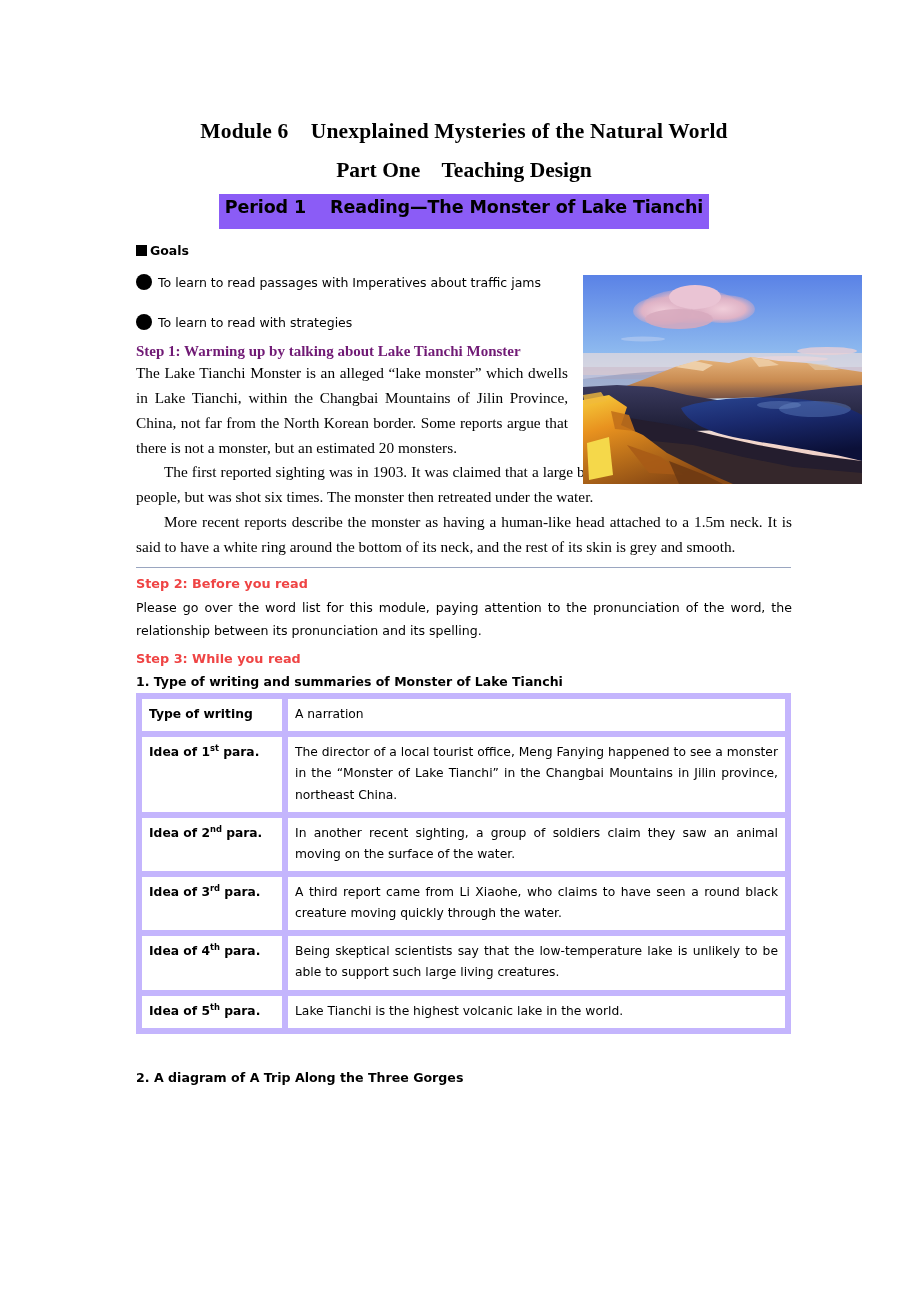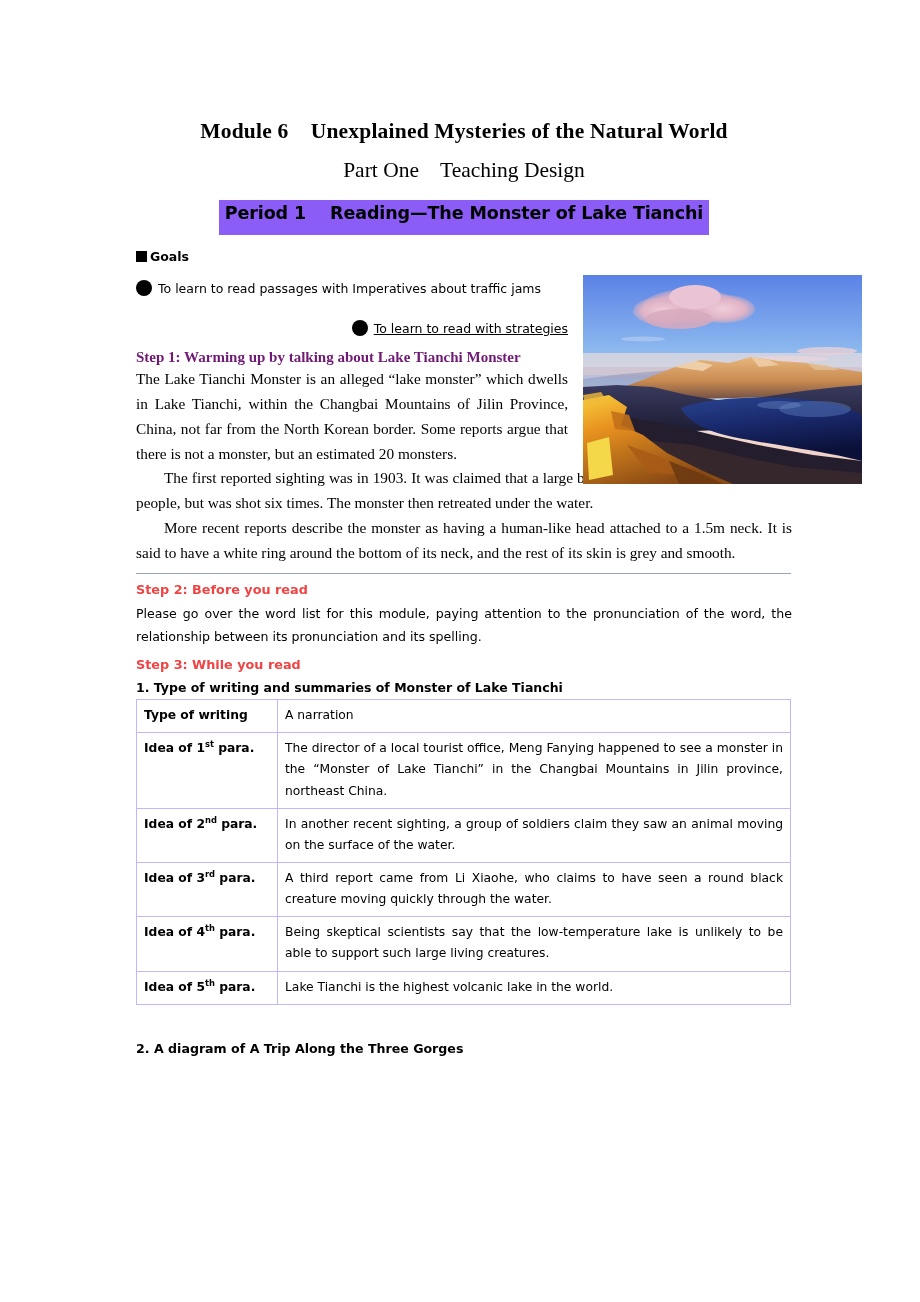--- a/index.html
+++ b/index.html
@@ -34,24 +34,24 @@
     font-weight: bold;
     font-size: 21.5px;
     text-align: center;
     letter-spacing: 0.2px;
     margin: 0 0 8px 0;
     line-height: 1.25;
     white-space: pre;
   }
   .doc-subtitle {
     font-family: "Liberation Serif", serif;
-    font-weight: normal;
+    font-weight: bold;
     font-size: 21.5px;
     text-align: center;
-    margin: 12px 0 16px 0;
+    margin: 12px 0 10px 0;
     line-height: 1.25;
     white-space: pre;
   }
   .period-line {
     text-align: center;
     margin: 10px 0 4px 0;
   }
   .period-band {
     display: inline-block;
     background: #8b5cf6;
@@ -82,21 +82,21 @@
   }
   .goal-item {
     font-family: "DejaVu Sans", sans-serif;
     font-size: 12.5px;
     line-height: 2.45;
     width: 432px;
     text-align: justify;
     margin-top: 10px;
     position: relative;
   }
-  .goal-item.single { text-align: right; text-decoration: underline; }
+  .goal-item.single { text-align: left; }
   .dot-bullet {
     display: inline-block;
     width: 16px;
     height: 16px;
     border-radius: 50%;
     background: #000;
     vertical-align: -3px;
     margin-right: 6px;
   }
 
@@ -166,21 +166,21 @@
   .photo svg { display: block; }
 
   
   table.summary {
     border-collapse: collapse;
     width: 655px;
     table-layout: fixed;
     margin-top: 2px;
   }
   table.summary td {
-    border: 1px solid #c4b5fd;
+    border: 6px solid #c4b5fd;
     vertical-align: top;
     padding: 5px 7px 6px 7px;
     font-family: "DejaVu Sans", sans-serif;
     font-size: 12.3px;
     line-height: 1.72;
   }
   table.summary td.lbl {
     width: 126px;
     font-weight: bold;
     white-space: nowrap;

